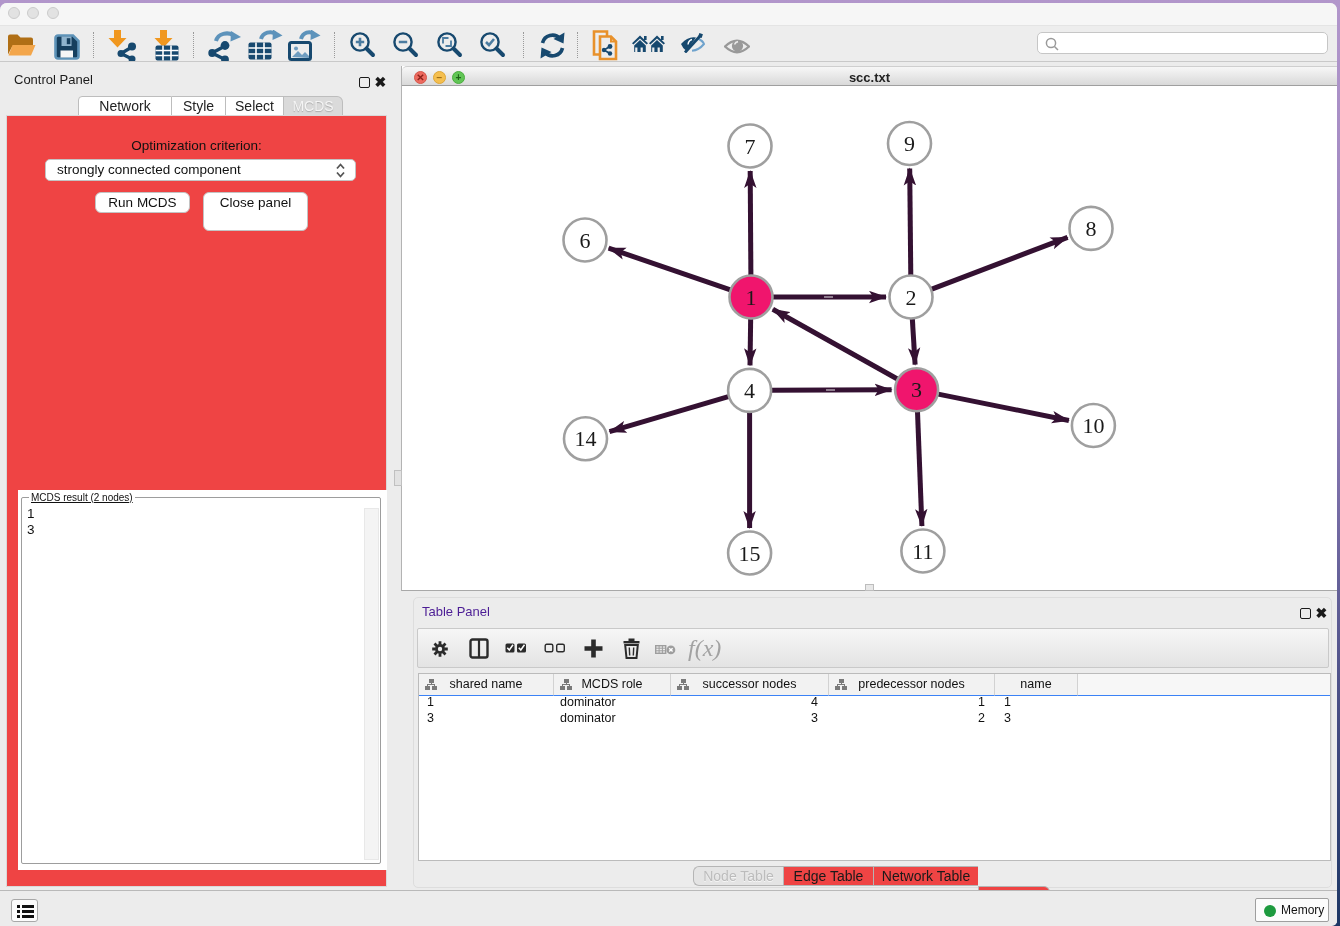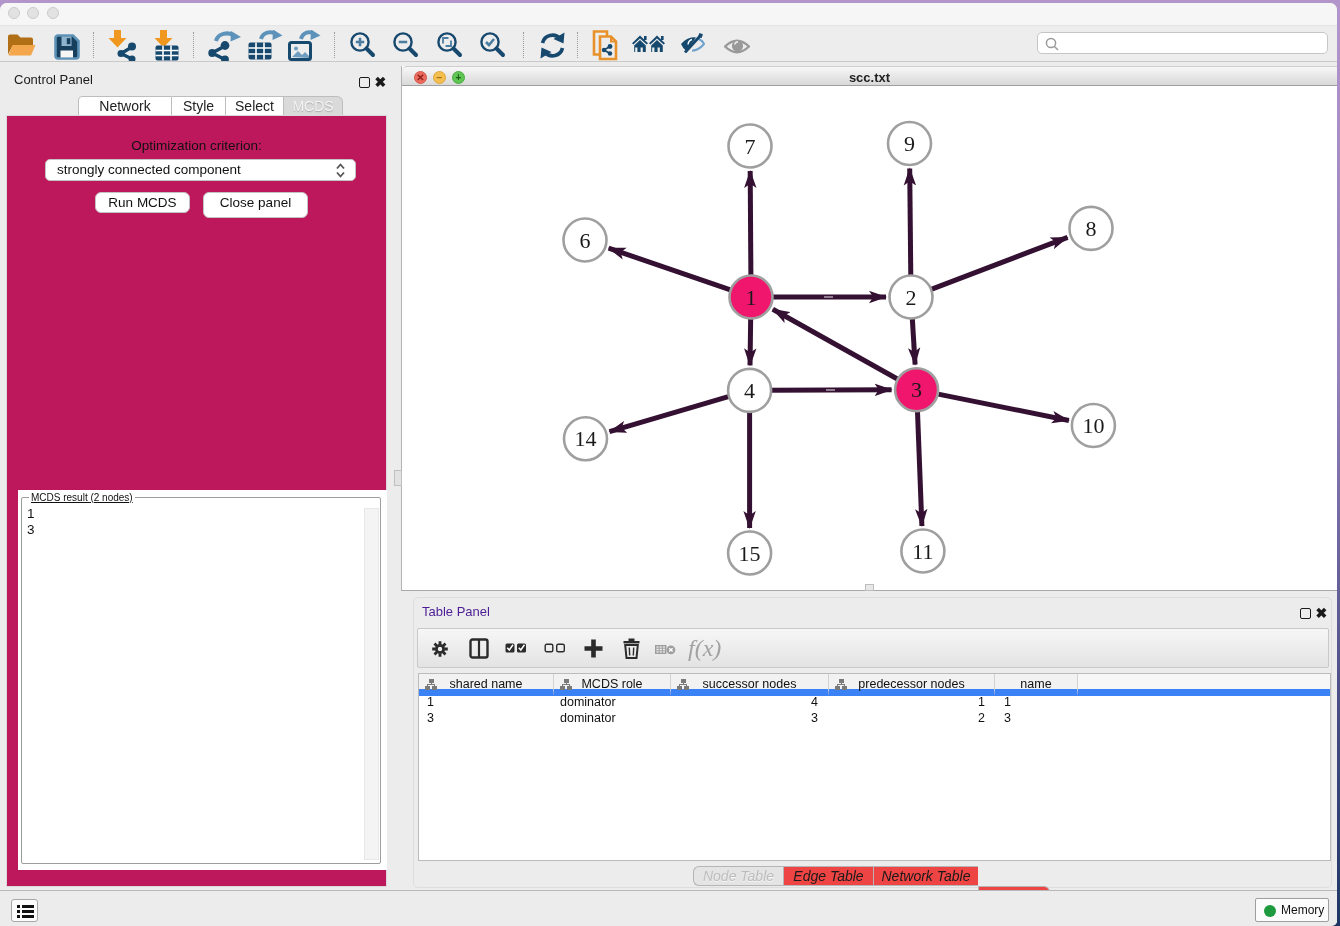--- a/index.html
+++ b/index.html
@@ -18,46 +18,46 @@
 
 #cp { position:absolute; left:0; top:60px; width:393px; height:827px; background:#ececec; }
 #cp-title { position:absolute; left:14px; top:9px; font-size:13px; color:#1a1a1a; }
 .winbtns { position:absolute; top:10px; }
 .sqbtn { display:inline-block; width:11px; height:11px; border:1.5px solid #1a1a1a; border-radius:2px; vertical-align:middle; }
 .xbtn { display:inline-block; font-size:14px; font-weight:bold; color:#1a1a1a; vertical-align:middle; line-height:11px; }
 .tabs { position:absolute; display:flex; }
 .tab { font-size:14px; font-weight:normal; color:#222; background:#fff; border:1px solid #bdbdbd; border-left:none; padding:0; text-align:center; line-height:19px; height:20px; }
 .tab.first { border-left:1px solid #bdbdbd; border-radius:4px 0 0 0; }
 .tab.sel { background:#dadada; color:#f5f5f5; border-radius:0 6px 0 0; text-shadow:0 1px 1px #aaa; }
-#cp-pane { position:absolute; left:6px; top:52px; width:381px; height:772px; border:1px solid #d9d9d9; background:#be185d; }
+#cp-pane { position:absolute; left:6px; top:52px; width:381px; height:772px; border:1px solid #d9d9d9; background:#ef4444; }
 .btn { background:#fff; border:1px solid #c3c3c3; border-radius:6px; font-size:13.5px; color:#111; text-align:center; line-height:19px; }
 #resfs { position:absolute; left:3px; top:2px; width:360px; height:372px; border:1px solid #9d9d9d; border-radius:2px; padding:0 0 0 3px; }
 #resfs legend { font-size:10px; color:#111; padding:0 2px; margin-left:4px;text-decoration:underline; }
 
 #netwin { position:absolute; left:401px; top:63px; width:936px; height:525px; background:#fff; border-left:1px solid #b3b3b3; border-bottom:1px solid #a8a8a8; }
 #nw-titlebar { position:absolute; left:0; top:0; width:100%; height:20px; background:linear-gradient(#f7f7f7,#d9d9d9); border-bottom:1px solid #9f9f9f; border-radius:5px 0 0 0; border-top:1px solid #cfcfcf; }
 .tl { position:absolute; top:3.5px; width:13px; height:13px; border-radius:50%; font-size:10px; font-weight:bold; line-height:11.5px; text-align:center; }
 #nw-title { position:absolute; top:3px; left:0; width:100%; text-align:center; font-size:13px; font-weight:bold; color:#222; }
 
 #tp { position:absolute; left:413px; top:594px; width:919px; height:291px; background:#ececec; border:1px solid #dddddd; border-radius:5px; }
 #tp-toolbar { position:absolute; left:3px; top:30px; width:912px; height:40px; background:linear-gradient(#f6f6f6,#e3e3e3); border:1px solid #c9c9c9; border-radius:2px; }
 #tp-table { position:absolute; left:4px; top:75px; width:913px; height:188px; background:#fff; border:1px solid #bbbbbb; }
-.th { position:absolute; top:0; height:22px; background:#f2f2f2; border-right:1px solid #d2d2d2; border-bottom:7px solid #3b82f6; font-size:12.5px; color:#111; text-align:center; line-height:21px; }
+.th { position:absolute; top:0; height:22px; background:#f2f2f2; border-right:1px solid #d2d2d2; border-bottom:1px solid #3b82f6; font-size:12.5px; color:#111; text-align:center; line-height:21px; }
 .orgic { position:absolute; left:6px; top:5px; width:12px; height:11px;
   background:
     linear-gradient(#7a7a7a,#7a7a7a) 3.5px 0/5px 4px,
     linear-gradient(#7a7a7a,#7a7a7a) 0 7px/5px 4px,
     linear-gradient(#7a7a7a,#7a7a7a) 7px 7px/5px 4px,
     linear-gradient(#7a7a7a,#7a7a7a) 5.5px 3px/1px 3px,
     linear-gradient(#7a7a7a,#7a7a7a) 2px 5px/8px 1px,
     linear-gradient(#7a7a7a,#7a7a7a) 2px 5px/1px 3px,
     linear-gradient(#7a7a7a,#7a7a7a) 9px 5px/1px 3px;
   background-repeat:no-repeat; }
 .td { position:absolute; font-size:12.5px; color:#111; }
-#tp-tabs { position:absolute; left:279px; top:268px; height:28px; display:flex;font-style:italic; }
+#tp-tabs { position:absolute; left:279px; top:268px; height:28px; display:flex; }
 .btab { height:20px; background:#ef4444; border:1px solid #b5b5b5; border-right:none; font-size:14px; font-weight:normal; color:#1a1a1a; text-align:center; line-height:19px; }
 .btab.sel2 { background:#e4e4e4; color:#bcbcbc; text-shadow:0 1px 0 #f5f5f5; }
 
 #statusbar { position:absolute; left:0; top:887px; width:1337px; height:33px; background:#ececec; border-top:1px solid #b9b9b9; }
 #memorybtn { position:absolute; left:1255px; top:7px; width:74px; height:24px; background:#fcfcfc; border:1px solid #9f9f9f; border-radius:2px; font-size:12px; color:#111; line-height:22px; text-align:left; padding-left:25px; }
 #memorybtn .gdot { position:absolute; left:8px; top:5.5px; width:12px; height:12px; border-radius:50%; background:#1d9a3e; }
 #listbtn { position:absolute; left:11px; top:8px; width:27px; height:23px; background:#fcfcfc; border:1px solid #a8a8a8; border-radius:3px; }
 </style>
 </head>
 <body>
@@ -198,21 +198,21 @@
       <div class="tab" style="width:54px;">Style</div>
       <div class="tab" style="width:58px;">Select</div>
       <div class="tab sel" style="width:59px;">MCDS</div>
     </div>
     <div id="cp-pane">
       <div class="abs" style="left:0; top:0; width:100%; text-align:center; font-size:13.5px; color:#111; top:22px;">Optimization criterion:</div>
       <div class="abs" id="dropdown" style="left:38px; top:43px; width:311px; height:22px; background:#fff; border:1px solid #c3c3c3; border-radius:5px; font-size:13.5px; color:#111; line-height:20px; padding-left:11px;">strongly connected component<svg style="position:absolute; right:9px; top:3px;" width="11" height="15">
             <path d="M2,5.5 L5.5,1.5 L9,5.5 M2,9.5 L5.5,13.5 L9,9.5" fill="none" stroke="#555" stroke-width="1.8"></path>
           </svg></div>
       <div class="abs btn" style="left:88px; top:76px; width:95px; height:21px;">Run MCDS</div>
-      <div class="abs btn" style="left:196px; top:76px; width:105px; height:26px;">Close panel</div>
+      <div class="abs btn" style="left:196px; top:76px; width:105px; height:39px;">Close panel</div>
       <div class="abs" id="resultwrap" style="left:11px; top:374px; width:369px; height:380px; background:#fff;">
         <fieldset id="resfs">
           <legend>MCDS result (2 nodes)</legend>
           <div style="padding:3px 0 0 2px; font-size:13.5px; line-height:16px; color:#111;">1<br>3</div>
         </fieldset>
         <div class="abs" style="right:8px; top:18px; width:15px; height:352px; background:#f4f4f4; border:1px solid #e8e8e8;"></div>
       </div>
     </div>
   </div>
   <div id="netwin">

